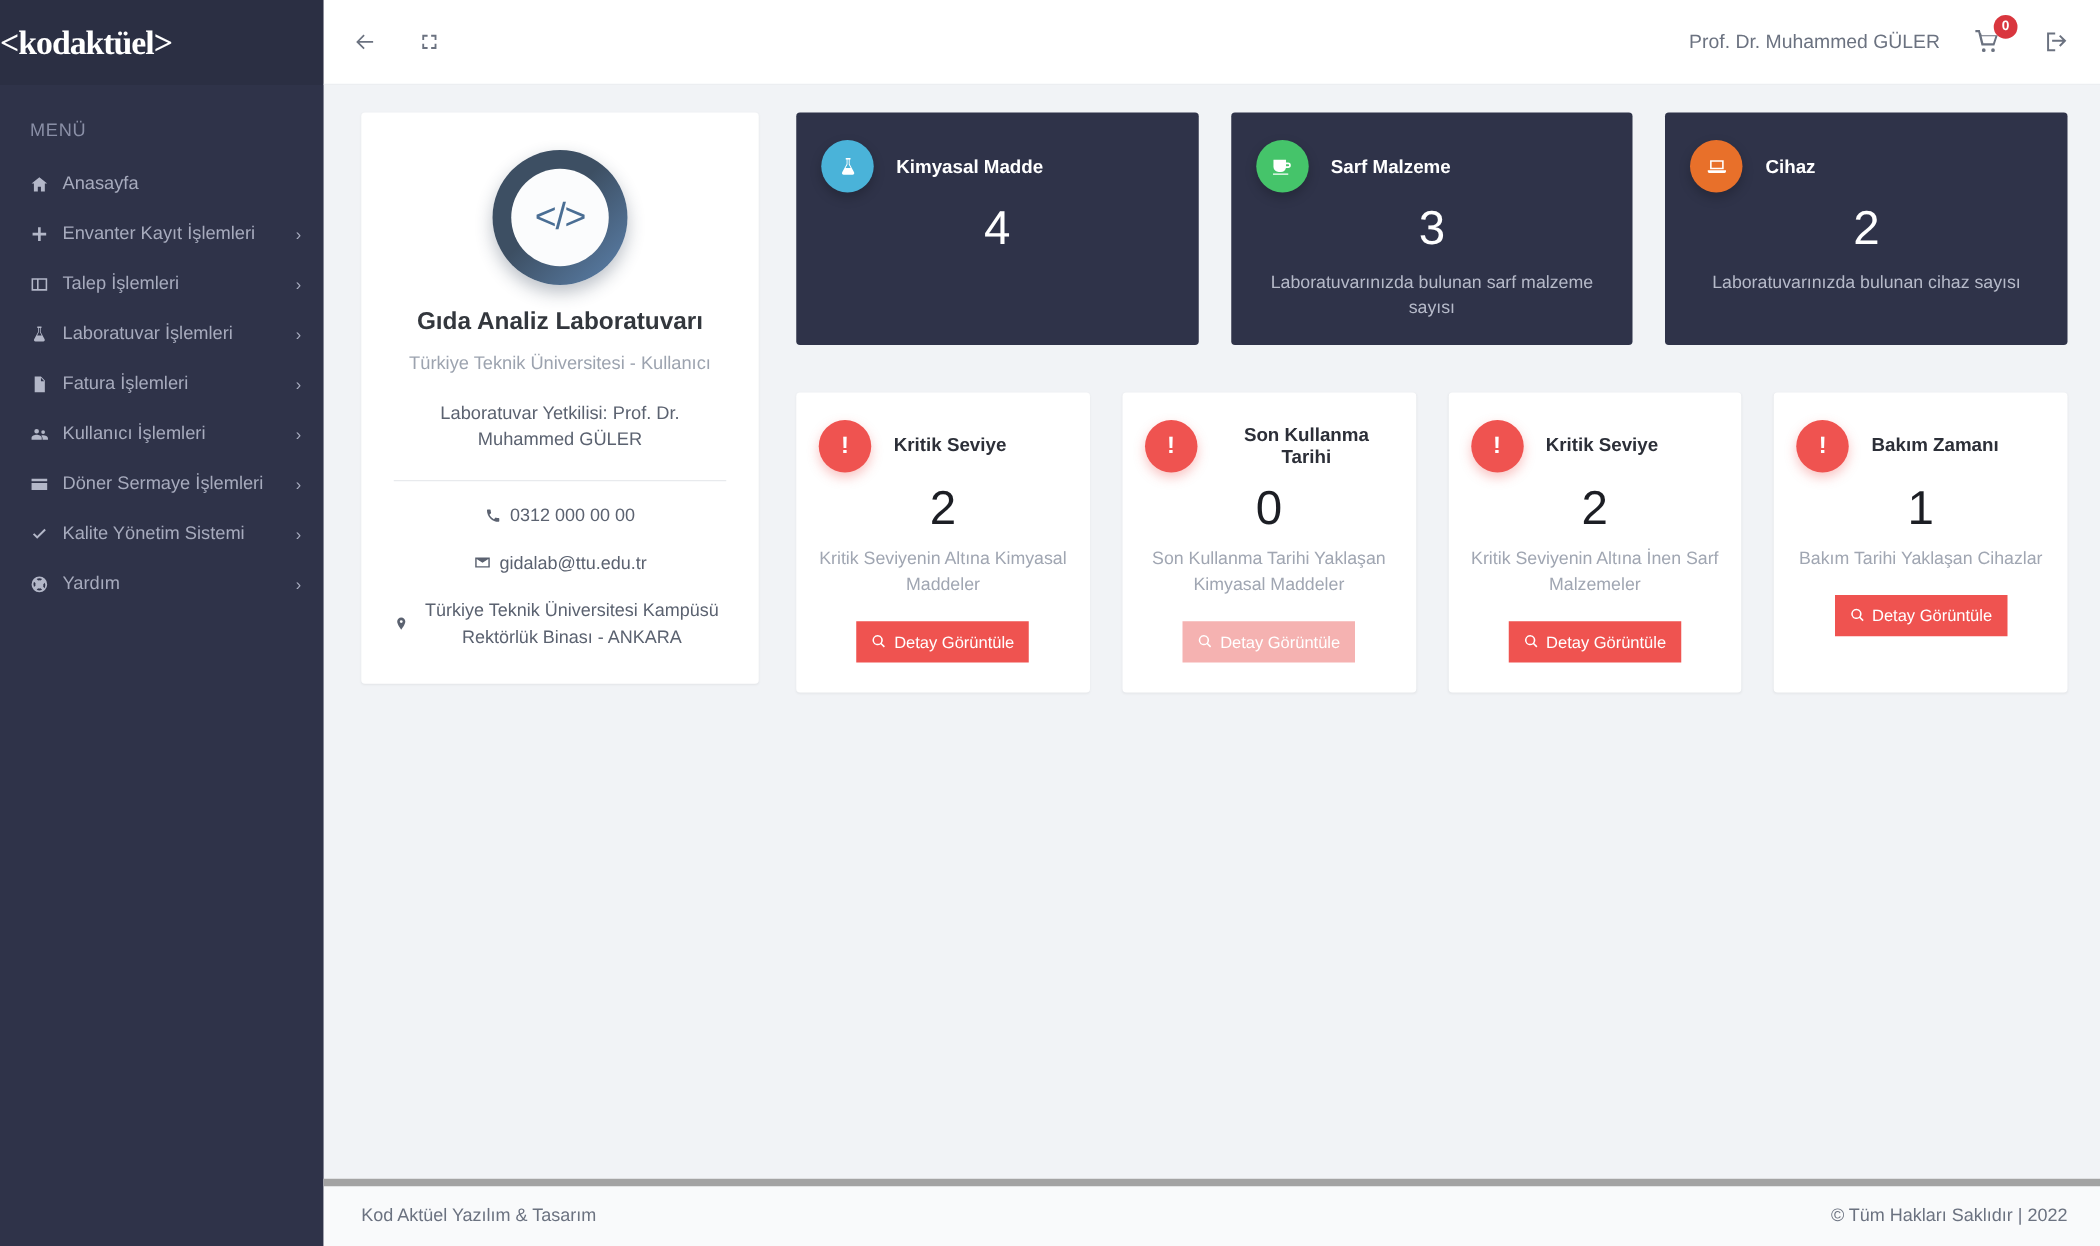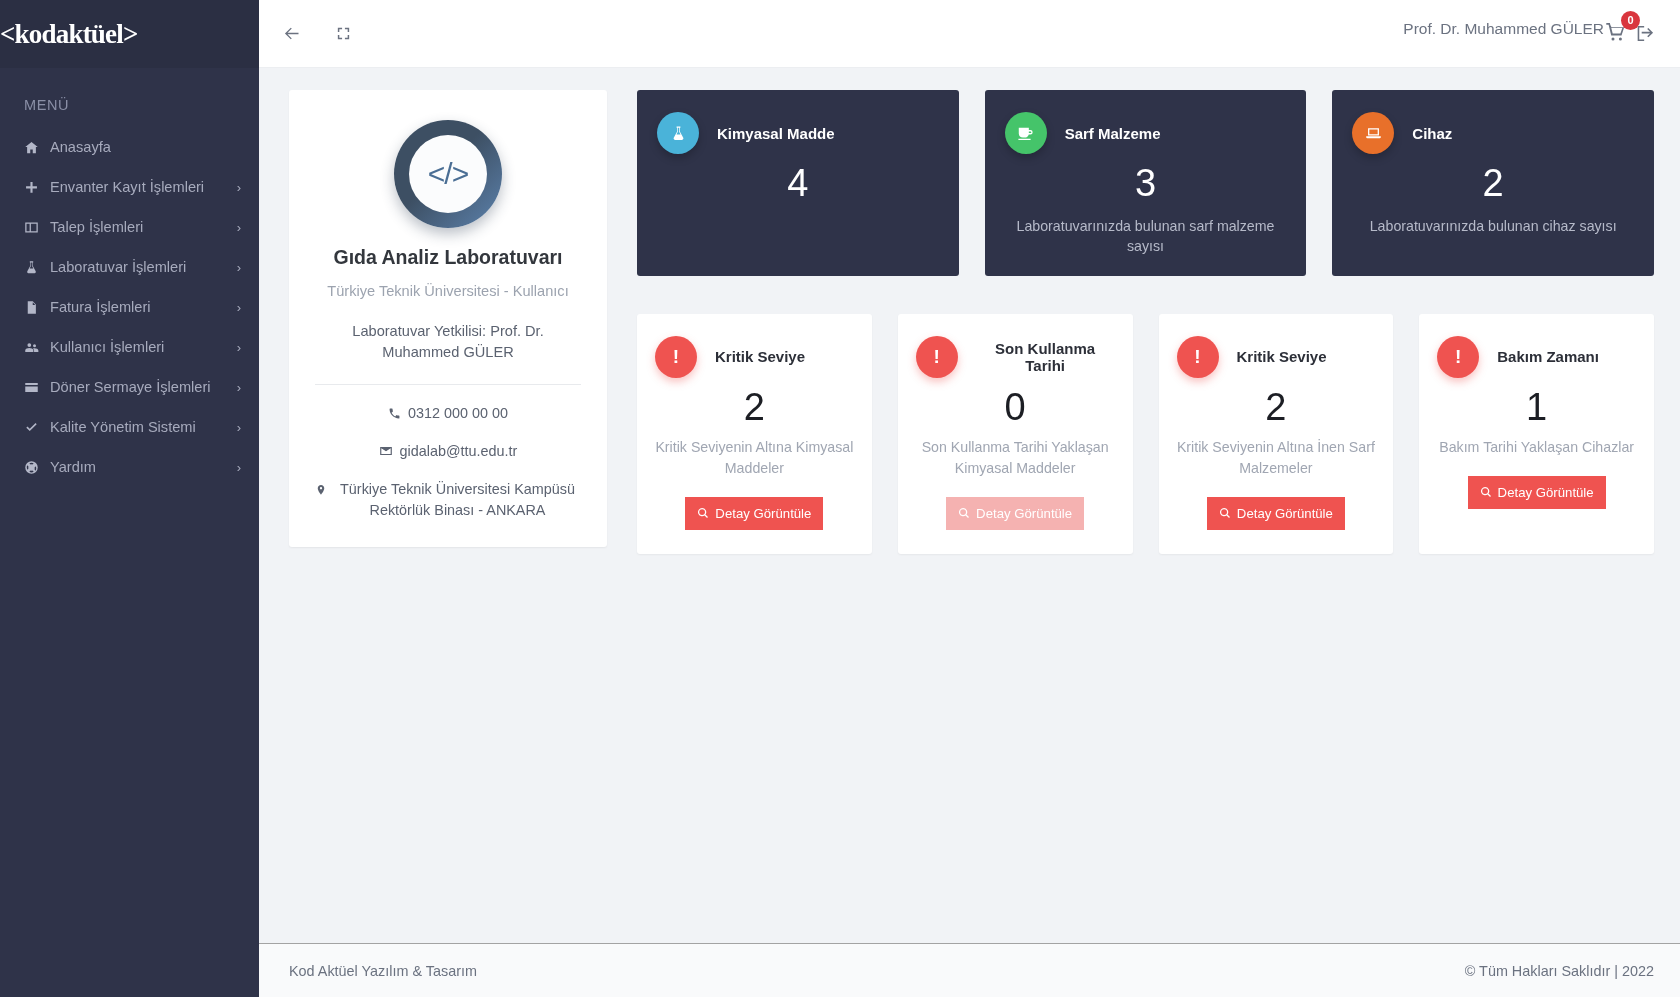--- a/index.html
+++ b/index.html
@@ -54,21 +54,21 @@
     height: 68px; min-height: 68px; background: #ffffff;
     display: flex; align-items: center; padding: 0 22px 0 18px;
     border-bottom: 1px solid #eceef1;
   }
   .top-left { display: flex; align-items: center; gap: 24px; }
   .icon-btn {
     width: 28px; height: 28px; display: flex; align-items: center;
     justify-content: center; color: #6b7280; cursor: pointer;
   }
   .icon-btn svg { fill: currentColor; }
-  .top-right { margin-left: auto; display: flex; }
+  .top-right { margin-left: auto; display: flex; align-items: center; gap: 26px; }
   .username { color: #6b7280; font-size: 15.5px; white-space: nowrap; }
   .cart-wrap { position: relative; width: 26px; height: 26px; cursor: pointer; }
   .cart-wrap svg { fill: #6b7280; }
   .cart-badge {
     position: absolute; top: -9px; right: -10px;
     background: #d9363e; color: #fff; border-radius: 50%;
     min-width: 19px; height: 19px; font-size: 11px;
     display: flex; align-items: center; justify-content: center;
     font-weight: 600; padding: 0 3px;
   }
@@ -101,21 +101,21 @@
   .lab-owner {
     font-size: 14.6px; color: #5b6270; text-align: center;
     line-height: 1.42; margin-bottom: 22px;
   }
   .divider { width: 100%; height: 1px; background: #e8eaed; margin-bottom: 18px; }
   .contact-row {
     font-size: 14.4px; color: #5b6270; text-align: center;
     line-height: 1.45; margin-bottom: 15px;
     display: flex; align-items: flex-start; justify-content: center; gap: 7px;
   }
-  .contact-row:last-child { margin-bottom: 0; }
+  .contact-row:last-child { margin-bottom: 0; align-items: center; }
   .contact-row .ci { flex: 0 0 auto; color: #5b6270; margin-top: 2px; }
   .contact-row .ci svg { fill: currentColor; }
 
   
   .right-col { flex: 1; display: flex; flex-direction: column; gap: 38px; }
   .stats-row { display: flex; gap: 26px; }
   .stat-card {
     flex: 1; background: #2f3349; border-radius: 3px;
     padding: 22px 20px 20px; color: #fff; text-align: center;
   }
@@ -152,21 +152,21 @@
     font-size: 13.2px; padding: 9px 12px; cursor: pointer;
     display: inline-flex; align-items: center; gap: 6px;
     font-family: "Liberation Sans", sans-serif;
   }
   .detail-btn.muted { background: #f5b2b1; cursor: default; }
   .detail-btn svg { fill: #fff; width: 12px; height: 12px; }
 
   
   .footer {
     height: 54px; min-height: 54px; background: #f9fafb;
-    border-top: 1px solid #a3a3a3;
+    border-top: 6px solid #a3a3a3;
     display: flex; align-items: center; justify-content: space-between;
     padding: 0 26px 0 30px; color: #6b7280; font-size: 14.4px;
   }
 </style>
 </head>
 <body>
 
 <div class="app">
 
   <aside class="sidebar">

